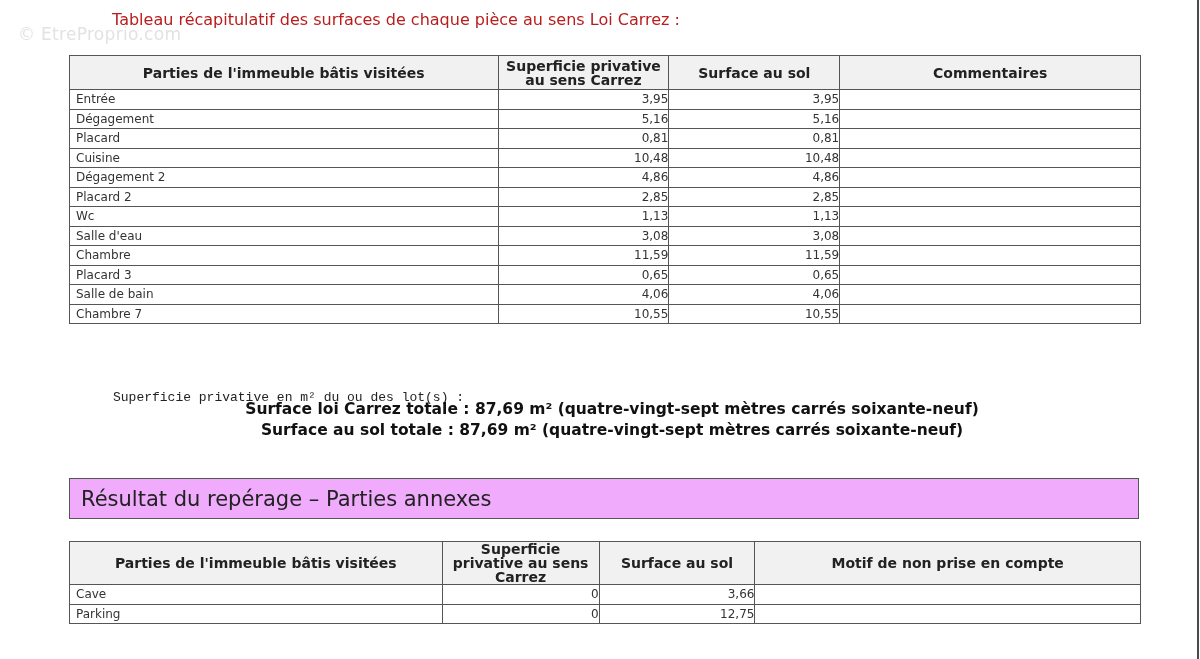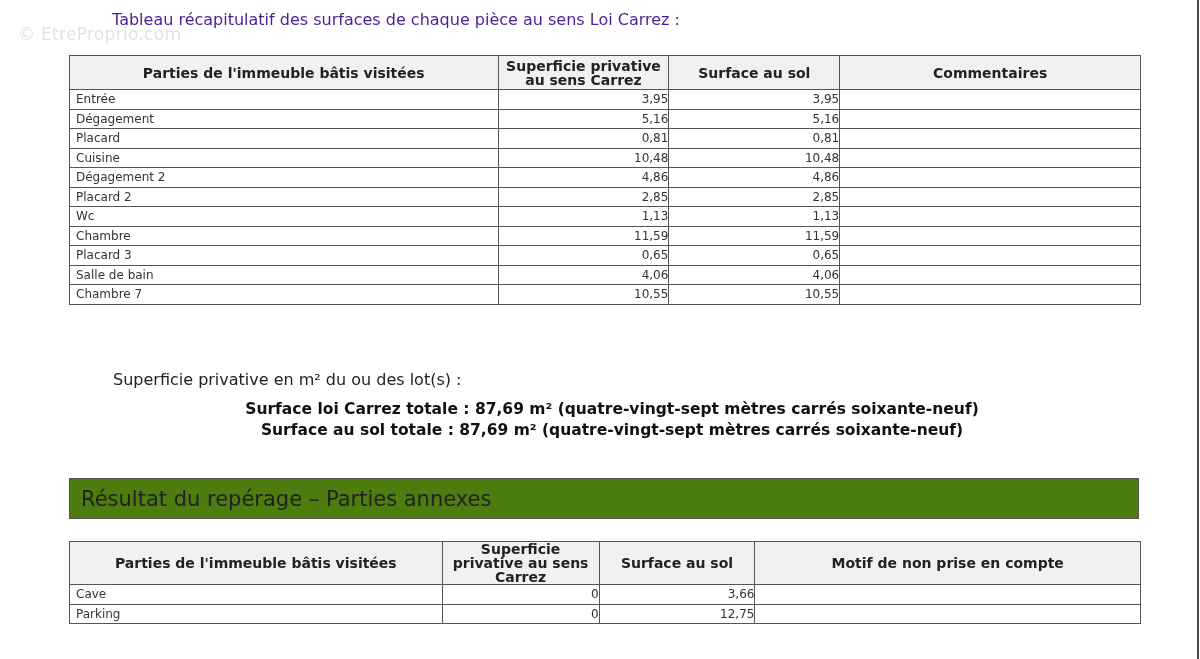--- a/index.html
+++ b/index.html
@@ -11,50 +11,50 @@
     .watermark {
       position: absolute; left: 18px; top: 24px;
       font-size: 17px; color: #e2e2e2; letter-spacing: 0.3px;
     }
     .right-edge {
       position: absolute; right: 1px; top: 0; width: 2px; height: 659px;
       background: #4a4a4a;
     }
     .intro {
       position: absolute; left: 112px; top: 10px;
-      font-size: 16px; color: #4c1d95; text-align: right;
+      font-size: 16px; color: #b91c1c; text-align: right;
     }
     table {
       position: absolute; border-collapse: collapse;
       font-size: 12px; color: #333;
     }
     table td, table th { border: 1.5px solid #555; padding: 0; }
     th {
       background: #f1f1f1; font-weight: bold; font-size: 14px; color: #222;
       text-align: center; line-height: 14px;
     }
     td { height: 18.5px; line-height: 18px; }
     td.name { text-align: left; padding-left: 6px; margin-left: 8px; }
     td.num { text-align: right; }
     #t1 { left: 69px; top: 55px; width: 1072px; }
     #t1 th { height: 33px; }
     #t2 { left: 69px; top: 541px; width: 1072px; }
     #t2 th { height: 33px; }
     .summary-label {
-      position: absolute; left: 113px; top: 370px; font-size: 16px; color: #222;
+      position: absolute; left: 113px; top: 390px; font-size: 13px; color: #222; font-family: Liberation Mono, monospace;
     }
     .total {
       position: absolute; left: 0; width: 1224px; text-align: center;
       font-weight: bold; font-size: 15.5px; color: #111;
     }
     #total1 { top: 400px; }
     #total2 { top: 421px; }
     .section-header {
       position: absolute; left: 69px; top: 478px; width: 1070px; height: 41px;
-      background: #4d7c0f; border: 1.5px solid #555; box-sizing: border-box;
+      background: #f0abfc; border: 1.5px solid #555; box-sizing: border-box;
       font-size: 21px; line-height: 40px; padding-left: 11px; color: #222;
     }
   </style>
 </head>
 <body>
 
 <div class="watermark">© EtreProprio.com</div>
 <div class="right-edge"></div>
 
 <div class="intro">Tableau récapitulatif des surfaces de chaque pièce au sens Loi Carrez :</div>
@@ -111,20 +111,26 @@
         <td class="num">2,85</td>
         <td class="num"></td>
       </tr>
       <tr>
         <td class="name">Wc</td>
         <td class="num">1,13</td>
         <td class="num">1,13</td>
         <td class="num"></td>
       </tr>
       <tr>
+        <td class="name">Salle d'eau</td>
+        <td class="num">3,08</td>
+        <td class="num">3,08</td>
+        <td class="num"></td>
+      </tr>
+      <tr>
         <td class="name">Chambre</td>
         <td class="num">11,59</td>
         <td class="num">11,59</td>
         <td class="num"></td>
       </tr>
       <tr>
         <td class="name">Placard 3</td>
         <td class="num">0,65</td>
         <td class="num">0,65</td>
         <td class="num"></td>

